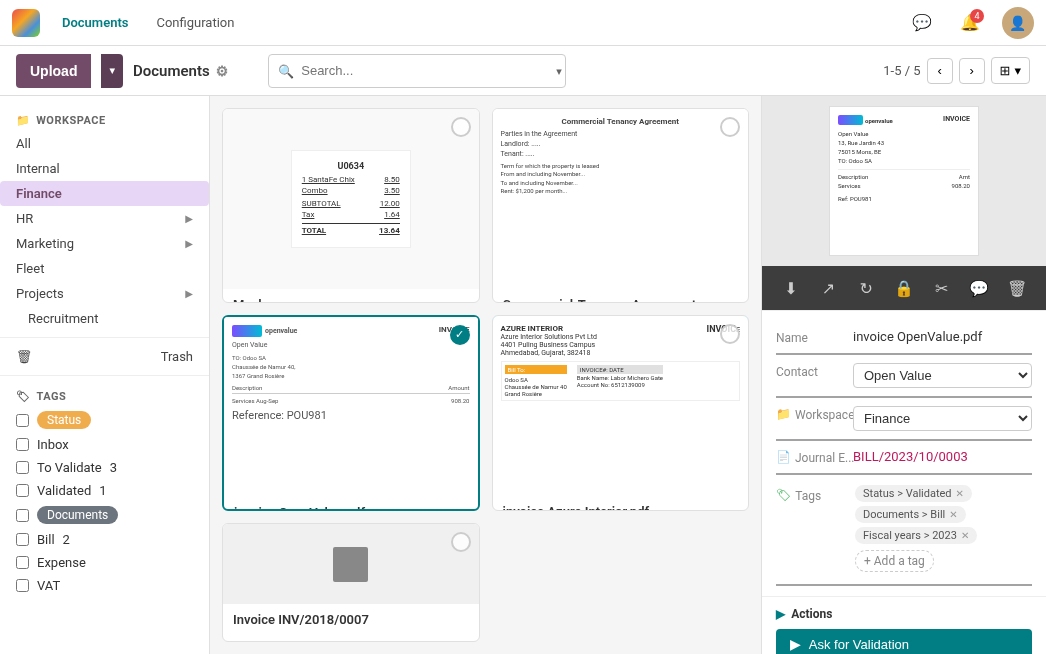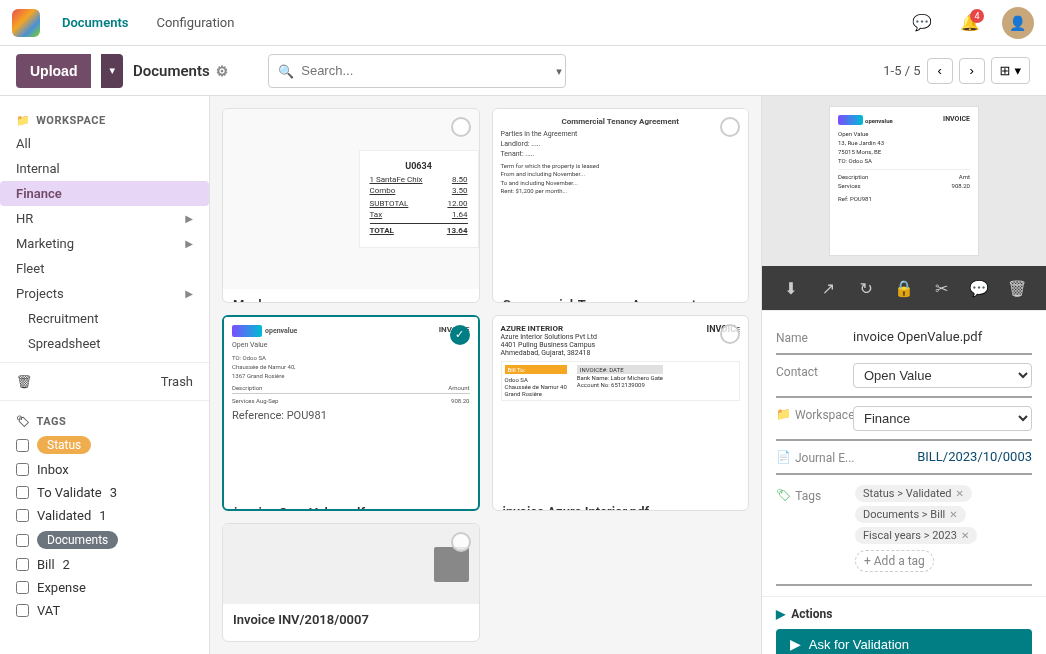--- a/index.html
+++ b/index.html
@@ -197,21 +197,21 @@
       overflow: hidden;
       cursor: pointer;
       position: relative;
     }
     .doc-card.selected {
       border: 2px solid #017e84;
     }
     .doc-card-thumb {
       height: 180px;
       background: #f9f9f9;
-      display: flex; align-items: center; justify-content: flex-end;
+      display: flex; align-items: center; justify-content: center;
       overflow: hidden;
       position: relative;
     }
     .doc-card-info {
       padding: 8px 10px;
     }
     .doc-card-title {
       font-size: 13px;
       font-weight: 600;
       color: #333;
@@ -272,21 +272,21 @@
       font-size: 12px;
       color: #888;
       flex-shrink: 0;
       padding-top: 2px;
     }
     .meta-value {
       font-size: 13px;
       color: #333;
       flex: 1;
     }
-    .meta-value.link { color: #0c4a6e; cursor: pointer; text-align: right; }
+    .meta-value.link { color: #be185d; cursor: pointer; }
     .meta-select {
       flex: 1;
       font-size: 13px;
       border: 1px solid #ccc;
       border-radius: 4px;
       padding: 3px 6px;
       background: #fff;
       color: #333;
     }
     .tag-chip {
@@ -444,23 +444,20 @@
     <div class="sidebar-item">
         <span>Fleet</span>
       </div>
     <div class="sidebar-item">
       <span>Projects</span>
       <span class="arrow">▶</span>
     </div>
     <div class="sidebar-item sub">
         <span>Recruitment</span>
       </div>
-    <div class="sidebar-item sub">
-        <span>Spreadsheet</span>
-      </div>
 
     <div class="sidebar-divider"></div>
     <div class="sidebar-item">
       <span>🗑</span>
       <span style="margin-left:4px">Trash</span>
     </div>
     <div class="sidebar-divider"></div>
 
     <div class="sidebar-header">
       <span>🏷</span>

